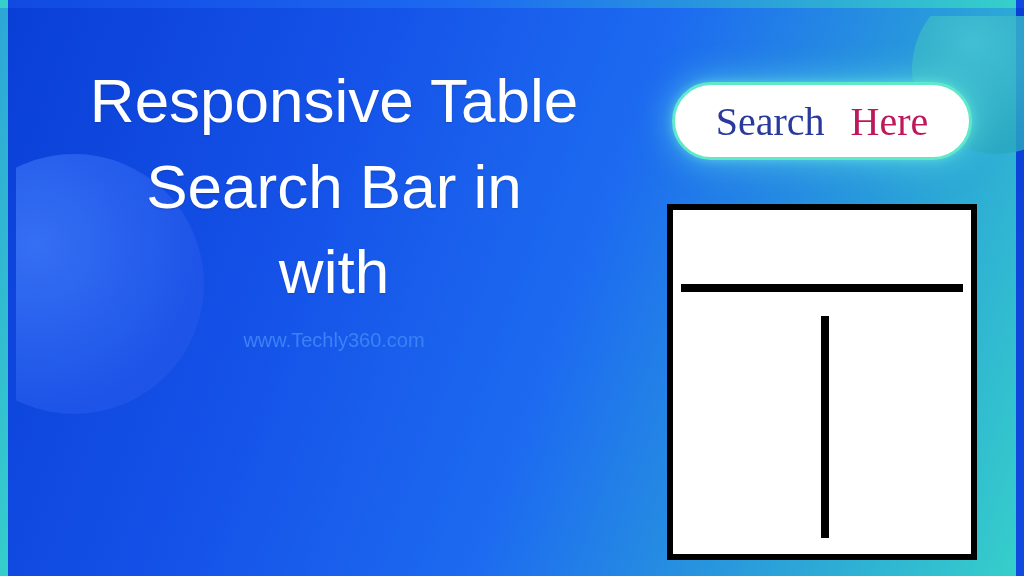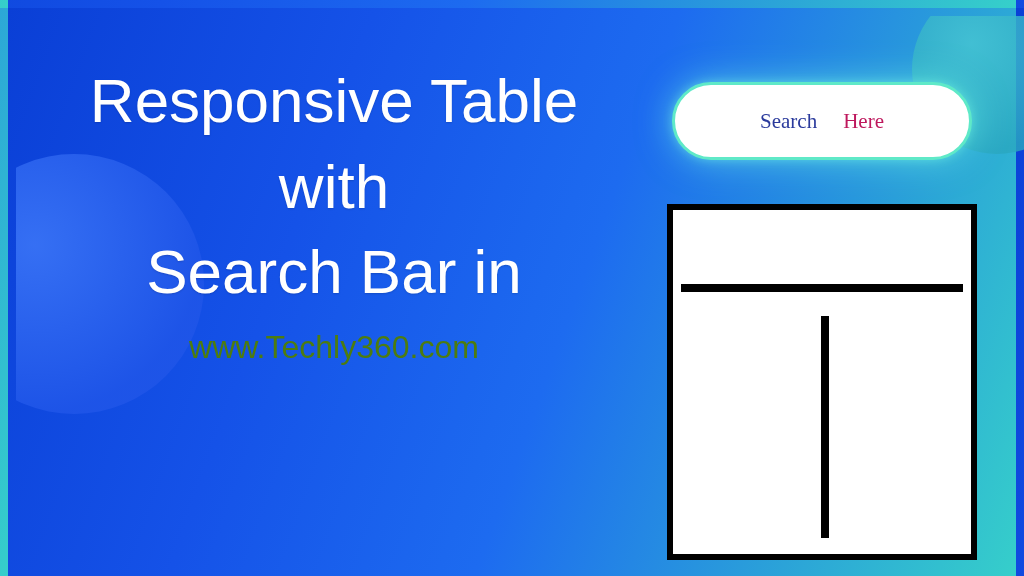--- a/index.html
+++ b/index.html
@@ -87,43 +87,43 @@
     .b-glyph::after {
       content: '';
       position: absolute;
       left: 3px; bottom: 2px;
       width: 22px; height: 11px;
       background: #fff;
       border-radius: 3px 4px 4px 4px;
     }
     .website {
       margin-top: 18px;
-      color: #4d7c0f;
-      font-size: 32px;
+      color: #3b82f6;
+      font-size: 20px;
     }
     .right-col {
       position: absolute;
       right: 40px; top: 50px;
       width: 340px;
       display: flex;
       flex-direction: column;
       align-items: center;
     }
     .search-pill {
       width: 300px;
       height: 78px;
       background: #fff;
       border-radius: 40px;
       border: 3px solid #5fe9c8;
       box-shadow: 0 0 35px rgba(120,255,230,0.55), 0 0 10px rgba(120,255,230,0.4);
       display: flex;
       align-items: center;
       justify-content: center;
       gap: 10px;
-      font-size: 21px;
+      font-size: 40px;
       font-family: 'Segoe Script', 'Comic Sans MS', cursive;
     }
     .search-w1 { color: #2a3a9c; }
     .search-w2 { color: #be185d; }
     .table-box {
       margin-top: 36px;
       width: 310px;
       height: 356px;
       background: #fff;
       border: 6px solid #000;
@@ -148,22 +148,22 @@
   </style>
 </head>
 <body>
 
 <div class="circle1"></div>
 <div class="circle2"></div>
 
 <div class="left-col">
   <div class="title">
     <div>Responsive Table</div>
+    <div>Search Bar in</div>
     <div>with</div>
-    <div>Search Bar in</div>
   </div>
   <div class="website">www.Techly360.com</div>
 </div>
 
 <div class="right-col">
   <div class="search-pill">
     <span class="search-w1">Search</span>
     <span class="search-w2">Here</span>
   </div>
   <div class="table-box">

